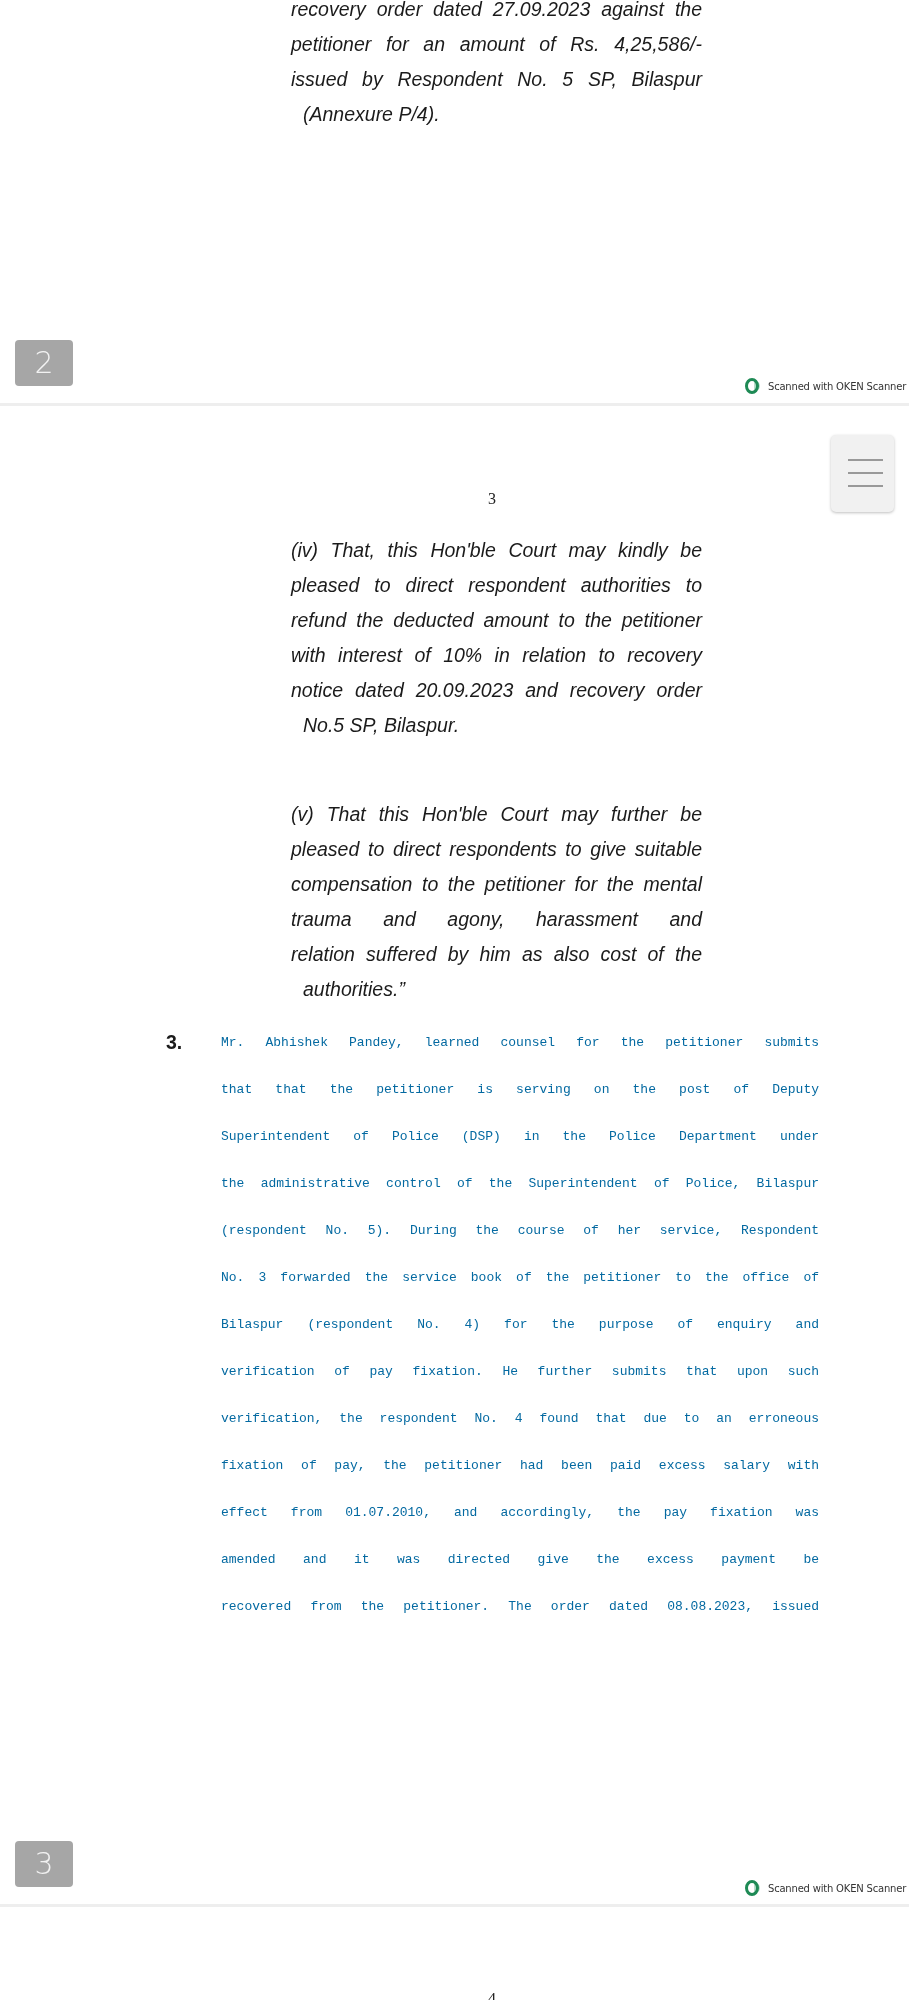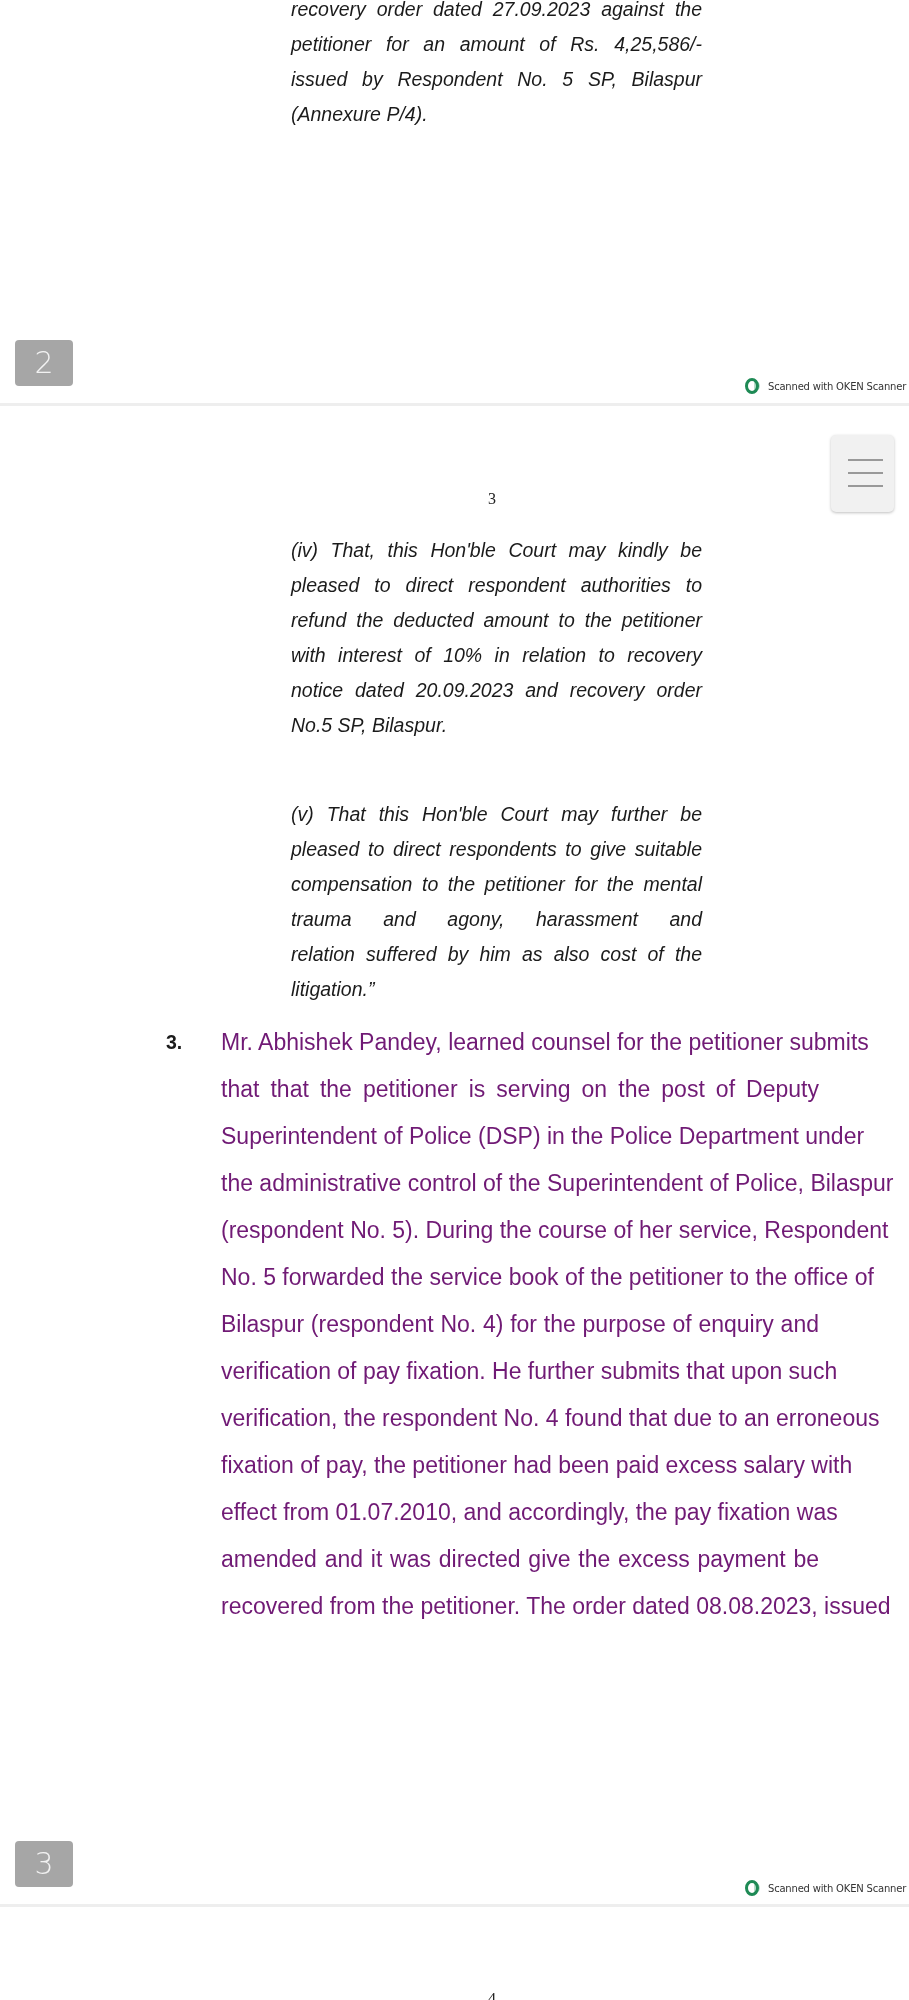--- a/index.html
+++ b/index.html
@@ -7,24 +7,24 @@
       width: 909px; height: 2000px; overflow: hidden;
       background: #ffffff; position: relative;
       font-family: "Liberation Sans", sans-serif; color: #1a1a1a;
     }
     .ital-block {
       position: absolute; left: 291px; width: 411px;
       font-style: italic; font-size: 19.5px; line-height: 35px;
       text-align: justify; text-align-last: left; color: #1b1b1b;
     }
     .line { display: block; text-align: justify; text-align-last: justify; white-space: nowrap; }
-    .line.last { text-align-last: left; }
+    .line.last { text-align-last: left; margin-left: 12px; }
     .body-block {
       position: absolute; left: 221px; width: 598px;
-      font-size: 23px; line-height: 47px; color: #701a75;
+      font-size: 13px; line-height: 47px; color: #0369a1; font-family: Liberation Mono, monospace;
     }
     .page-badge {
       position: absolute; left: 15px; width: 58px; height: 46px;
       background: #a6a6a6; border-radius: 4px; color: #f2f2f2;
       font-size: 30px; font-weight: 300; text-align: center; line-height: 46px;
       font-family: "DejaVu Sans", sans-serif;
     }
     .scan-mark {
       position: absolute; left: 745px; display: flex; align-items: center;
       font-size: 10px; color: #333; font-family: "DejaVu Sans", sans-serif;
@@ -98,32 +98,32 @@
   <span class="line">notice dated 20.09.2023 and recovery order</span>
   <span class="line last">No.5 SP, Bilaspur.</span>
 </div>
 
 <div class="ital-block" style="top:797px;">
   <span class="line">(v) That this Hon'ble Court may further be</span>
   <span class="line">pleased to direct respondents to give suitable</span>
   <span class="line">compensation to the petitioner for the mental</span>
   <span class="line">trauma and agony, harassment and</span>
   <span class="line">relation suffered by him as also cost of the</span>
-  <span class="line last">litigation.”</span>
+  <span class="line last">authorities.”</span>
 </div>
 
 <div class="para-num" style="top:1031px;">3.</div>
 
 <div class="body-block" style="top:1019px;">
   <span class="line">Mr. Abhishek Pandey, learned counsel for the petitioner submits</span>
   <span class="line">that that the petitioner is serving on the post of Deputy</span>
   <span class="line">Superintendent of Police (DSP) in the Police Department under</span>
   <span class="line">the administrative control of the Superintendent of Police, Bilaspur</span>
   <span class="line">(respondent No. 5). During the course of her service, Respondent</span>
-  <span class="line">No. 5 forwarded the service book of the petitioner to the office of</span>
+  <span class="line">No. 3 forwarded the service book of the petitioner to the office of</span>
   <span class="line">Bilaspur (respondent No. 4) for the purpose of enquiry and</span>
   <span class="line">verification of pay fixation. He further submits that upon such</span>
   <span class="line">verification, the respondent No. 4 found that due to an erroneous</span>
   <span class="line">fixation of pay, the petitioner had been paid excess salary with</span>
   <span class="line">effect from 01.07.2010, and accordingly, the pay fixation was</span>
   <span class="line">amended and it was directed give the excess payment be</span>
   <span class="line">recovered from the petitioner. The order dated 08.08.2023, issued</span>
 </div>
 
 <div class="page-badge" style="top:1841px;">3</div>

